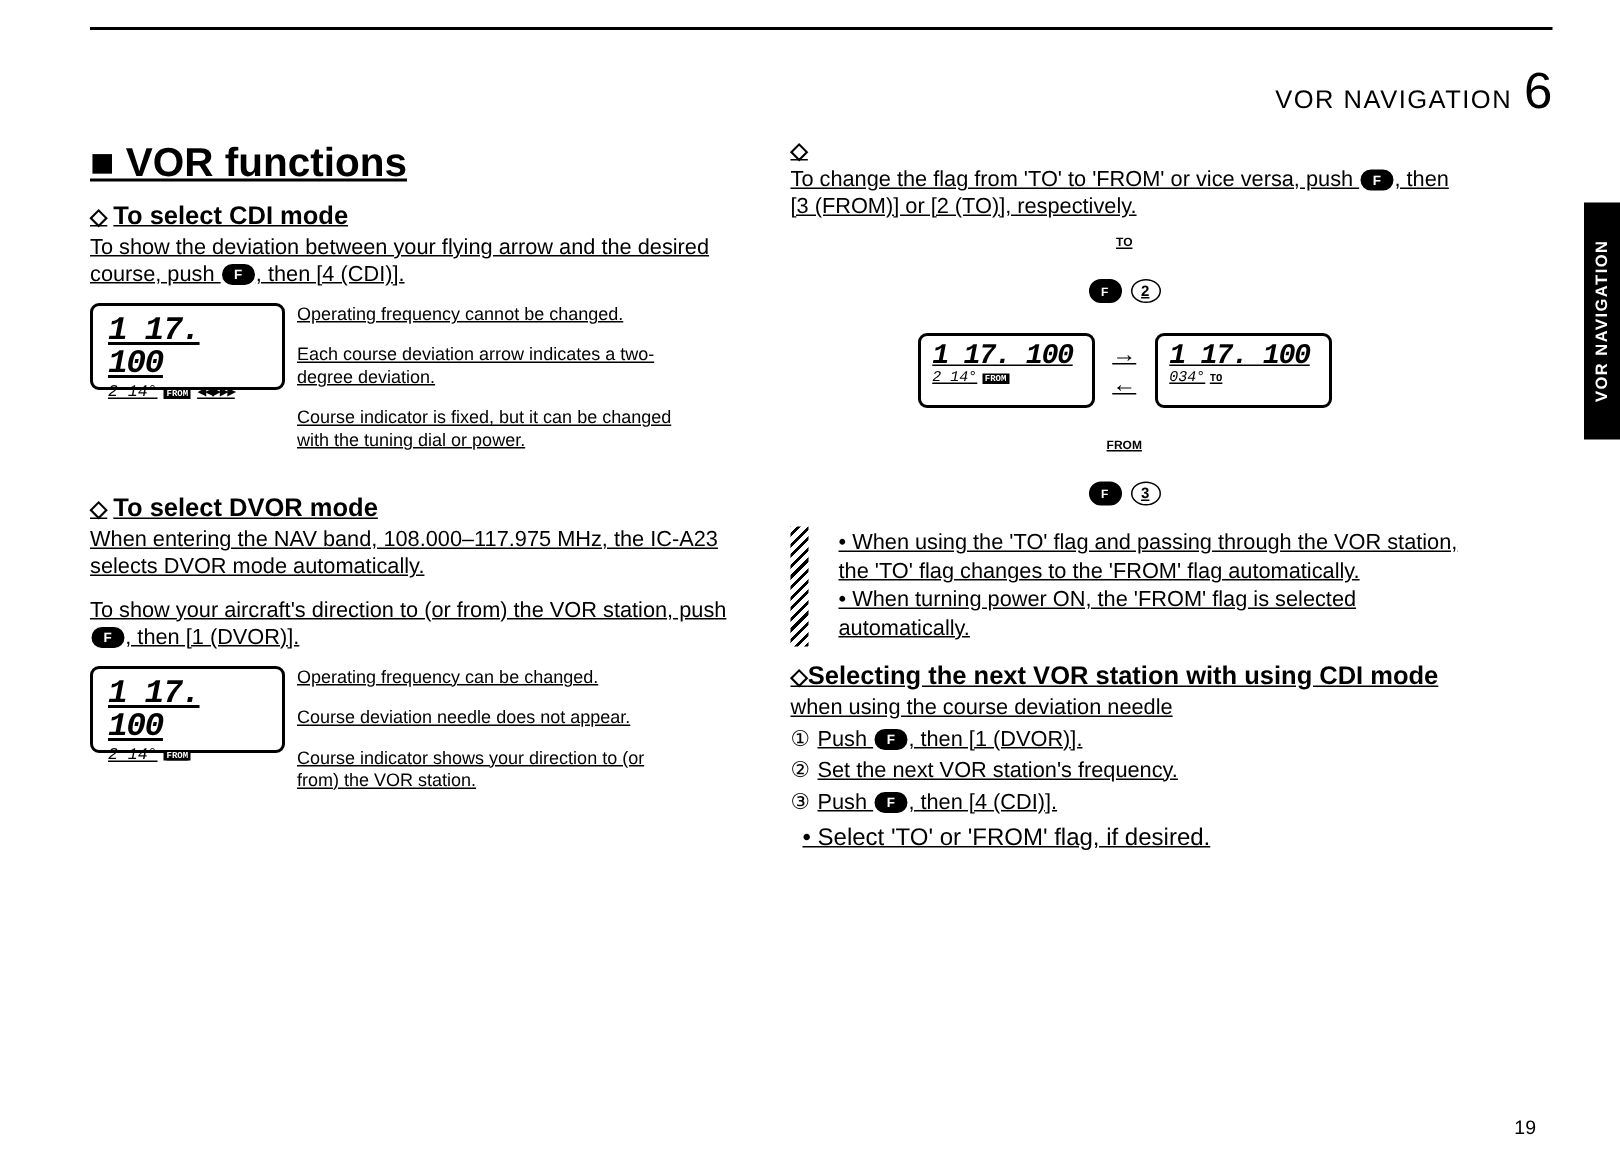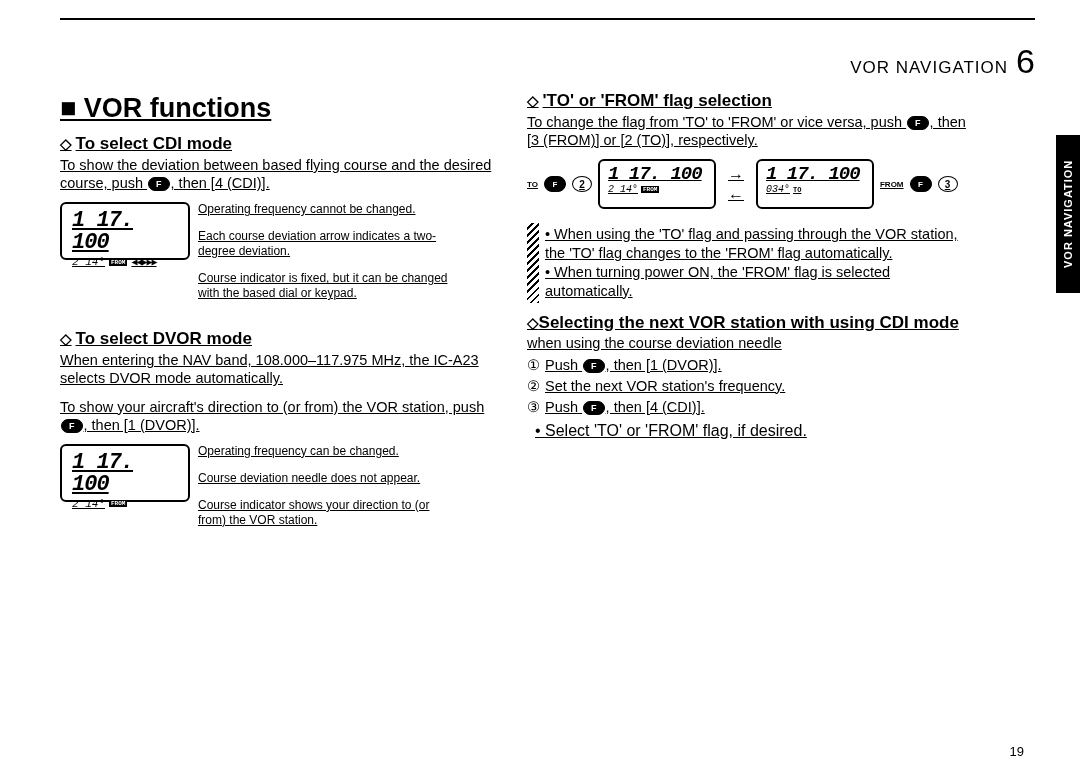--- a/index.html
+++ b/index.html
@@ -147,23 +147,23 @@
     font-size: 12px;
     line-height: 1.25;
     width: 260px;
   }
   .callouts .item {
     margin-bottom: 12px;
   }
   
   .flag-diagram {
     display: flex;
-    flex-direction: row;
-    align-items: center;
-    gap: 6px;
+    flex-direction: column;
+    align-items: center;
+    gap: 20px;
     margin: 4px 0 14px 0;
   }
   .flag-row {
     display: flex;
     align-items: center;
     gap: 12px;
   }
   .lcd-sm {
     border: 2px solid #000;
     border-radius: 6px;
@@ -218,21 +218,21 @@
     background: #000;
     color: #fff;
     font-size: 8px;
     font-weight: bold;
   }
   .diag-arrow {
     font-size: 16px;
   }
   .hatched-wrap {
     display: flex;
-    gap: 6px;
+    gap: 20px;
     justify-content: center;
   }
   .hatch-stripe {
     width: 12px;
     background: repeating-linear-gradient(-45deg, #000 0 2px, #fff 2px 5px);
     flex-shrink: 0;
   }
   .hatch-content {
     font-size: 14.5px;
     line-height: 1.3;
@@ -279,36 +279,36 @@
   <div class="columns">
 
     <div class="col">
       <h1 class="section-title">■ VOR functions</h1>
 
       <h2 class="sub">
         <span class="diamond">◇</span>
         <span>To select CDI mode</span>
       </h2>
       <p class="body">
-        <span>To show the deviation between based flying course and the desired course, push </span><span class="fkey">F</span><span>, then [4 (CDI)].</span>
+        <span>To show the deviation between your flying arrow and the desired course, push </span><span class="fkey">F</span><span>, then [4 (CDI)].</span>
       </p>
 
       <div class="lcd-wrap">
         <div class="lcd">
           <div class="freq">1 17. 100</div>
           <div class="row2">
             <span>2 14°</span>
             <span class="badge">FROM</span>
             <span class="arrows">◀◀▶▶▶</span>
           </div>
         </div>
         <div class="callouts">
           <div class="item">Operating frequency cannot be changed.</div>
           <div class="item">Each course deviation arrow indicates a two-degree deviation.</div>
-          <div class="item">Course indicator is fixed, but it can be changed with the based dial or keypad.</div>
+          <div class="item">Course indicator is fixed, but it can be changed with the tuning dial or power.</div>
         </div>
       </div>
 
       <h2 class="sub">
         <span class="diamond">◇</span>
         <span>To select DVOR mode</span>
       </h2>
       <p class="body">When entering the NAV band, 108.000–117.975 MHz, the IC-A23 selects DVOR mode automatically.</p>
       <p class="body">
         <span>To show your aircraft's direction to (or from) the VOR station, push </span><span class="fkey">F</span><span>, then [1 (DVOR)].</span>
@@ -326,21 +326,20 @@
           <div class="item">Operating frequency can be changed.</div>
           <div class="item">Course deviation needle does not appear.</div>
           <div class="item">Course indicator shows your direction to (or from) the VOR station.</div>
         </div>
       </div>
     </div>
 
     <div class="col">
       <h2 class="sub" style="margin-top:4px">
         <span class="diamond">◇</span>
-        <span>'TO' or 'FROM' flag selection</span>
       </h2>
       <p class="body">
         <span>To change the flag from 'TO' to 'FROM' or vice versa, push </span><span class="fkey">F</span><span>, then [3 (FROM)] or [2 (TO)], respectively.</span>
       </p>
 
       <div class="flag-diagram">
         <div class="tofrom-label">TO</div>
         <div class="tofrom-keys">
           <span class="key-f-pill">F</span>
           <span class="key-pill">2</span>

